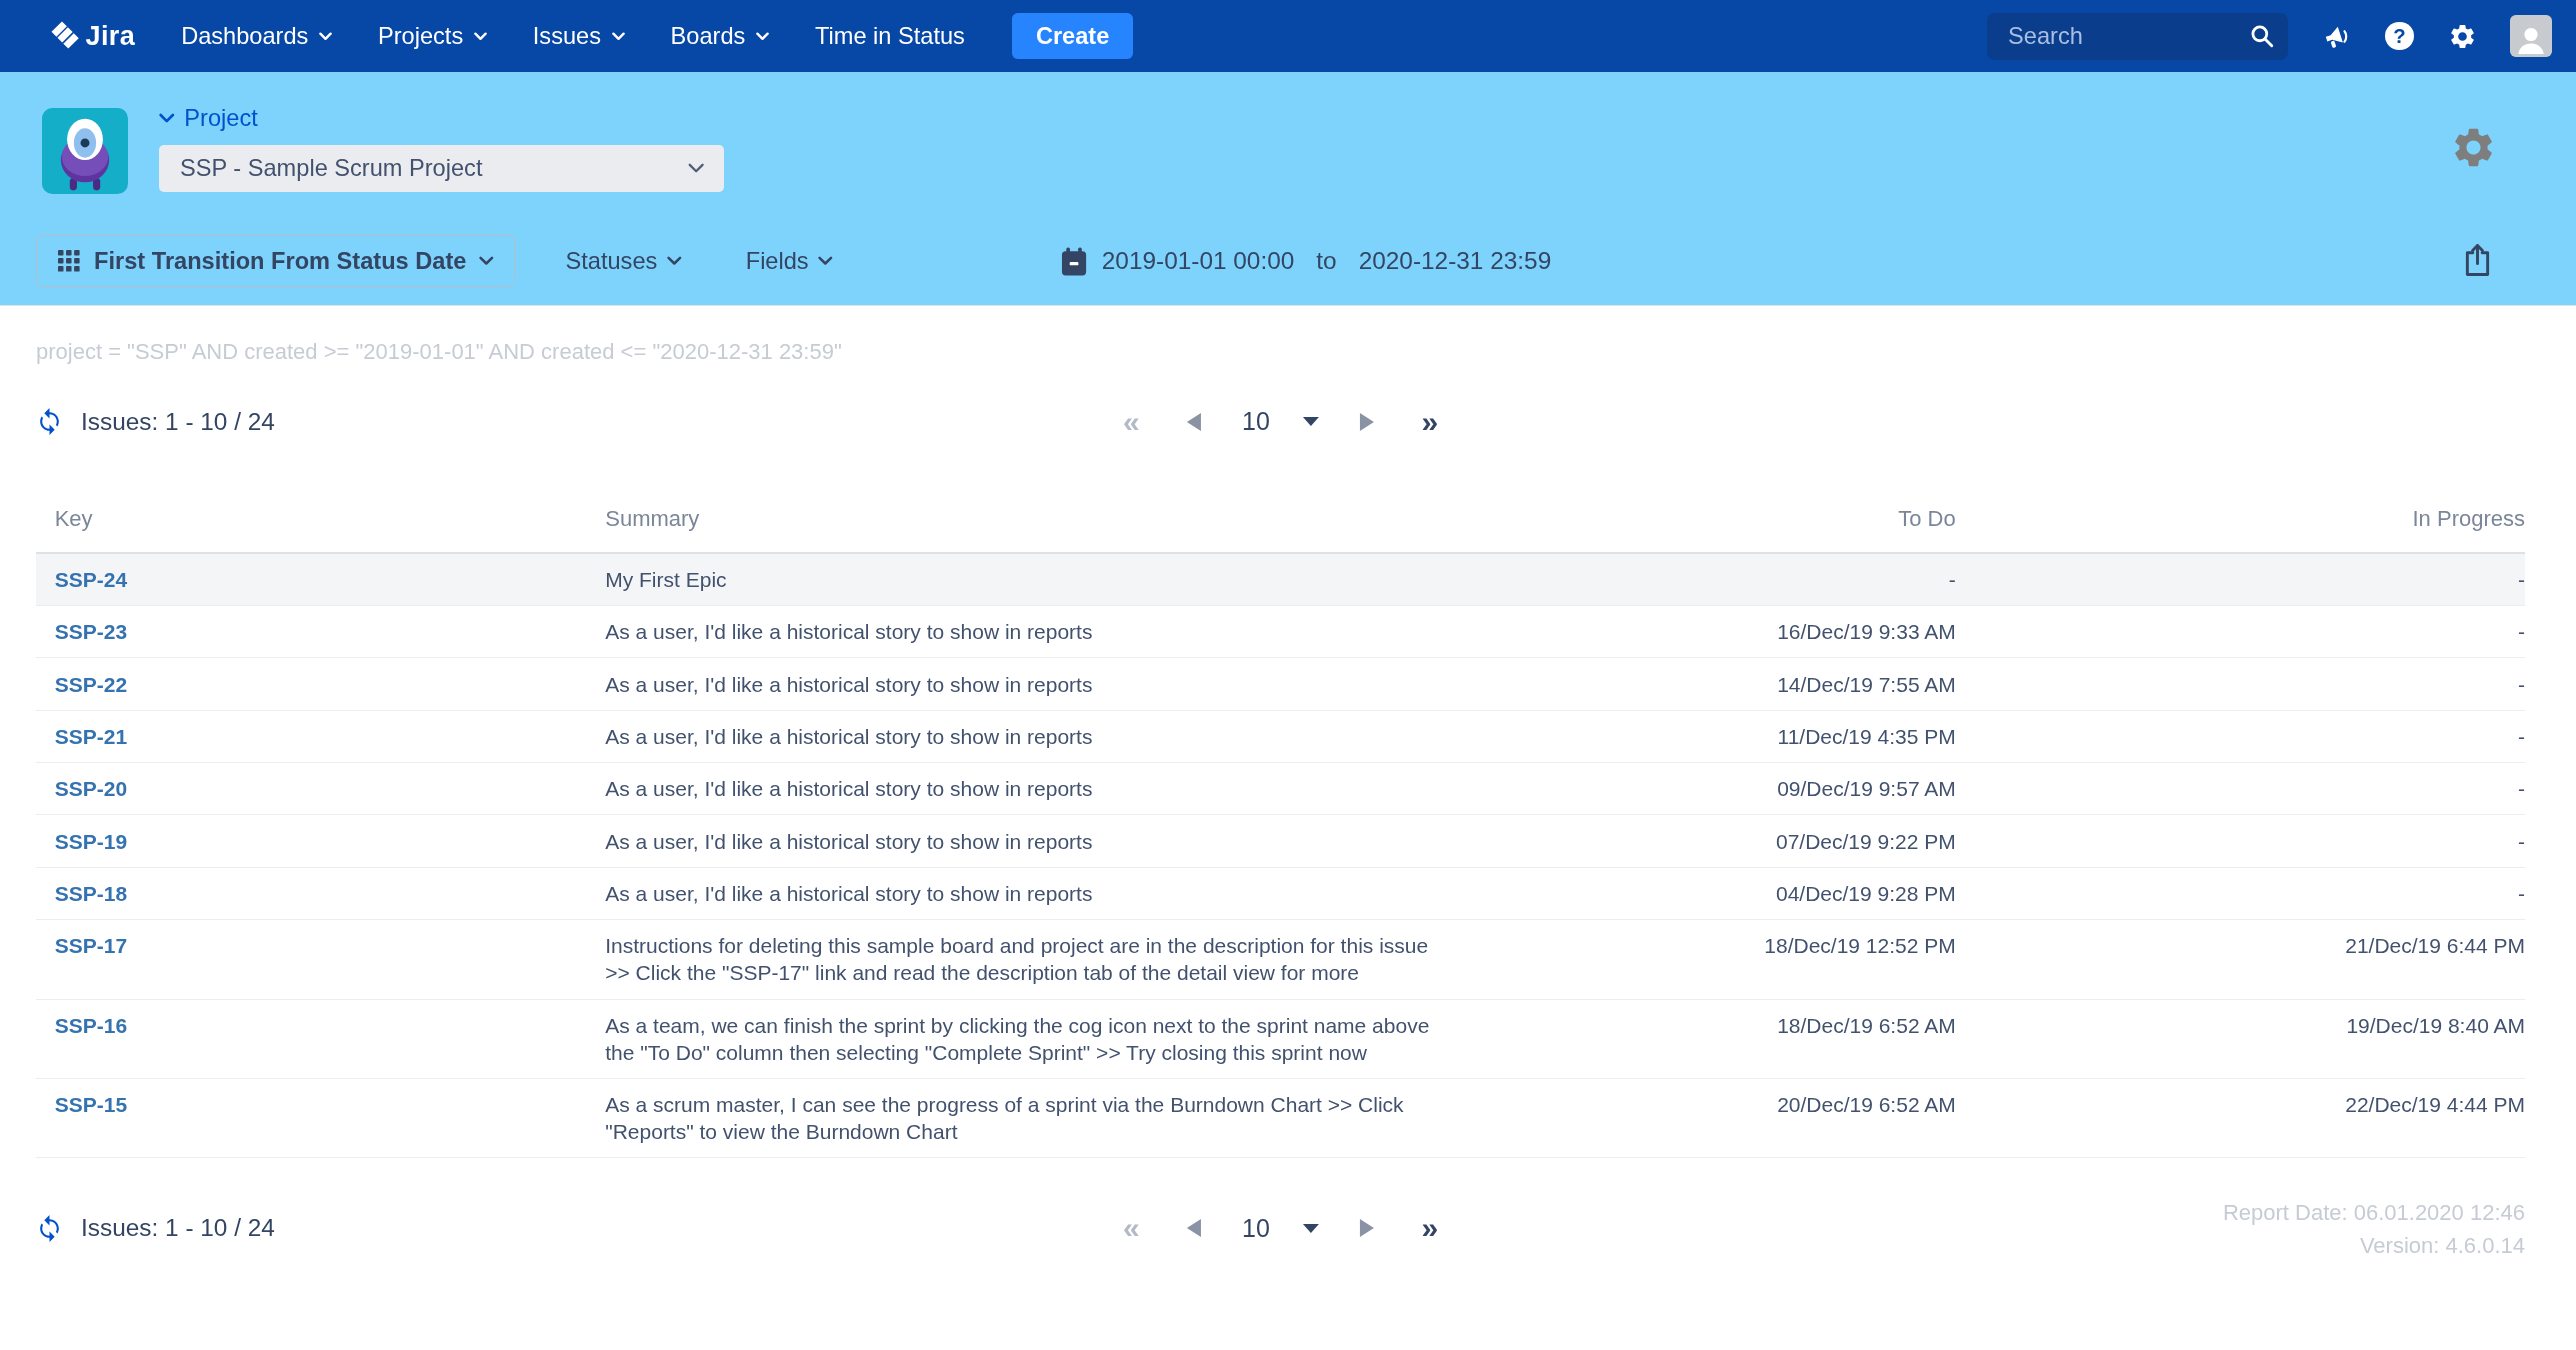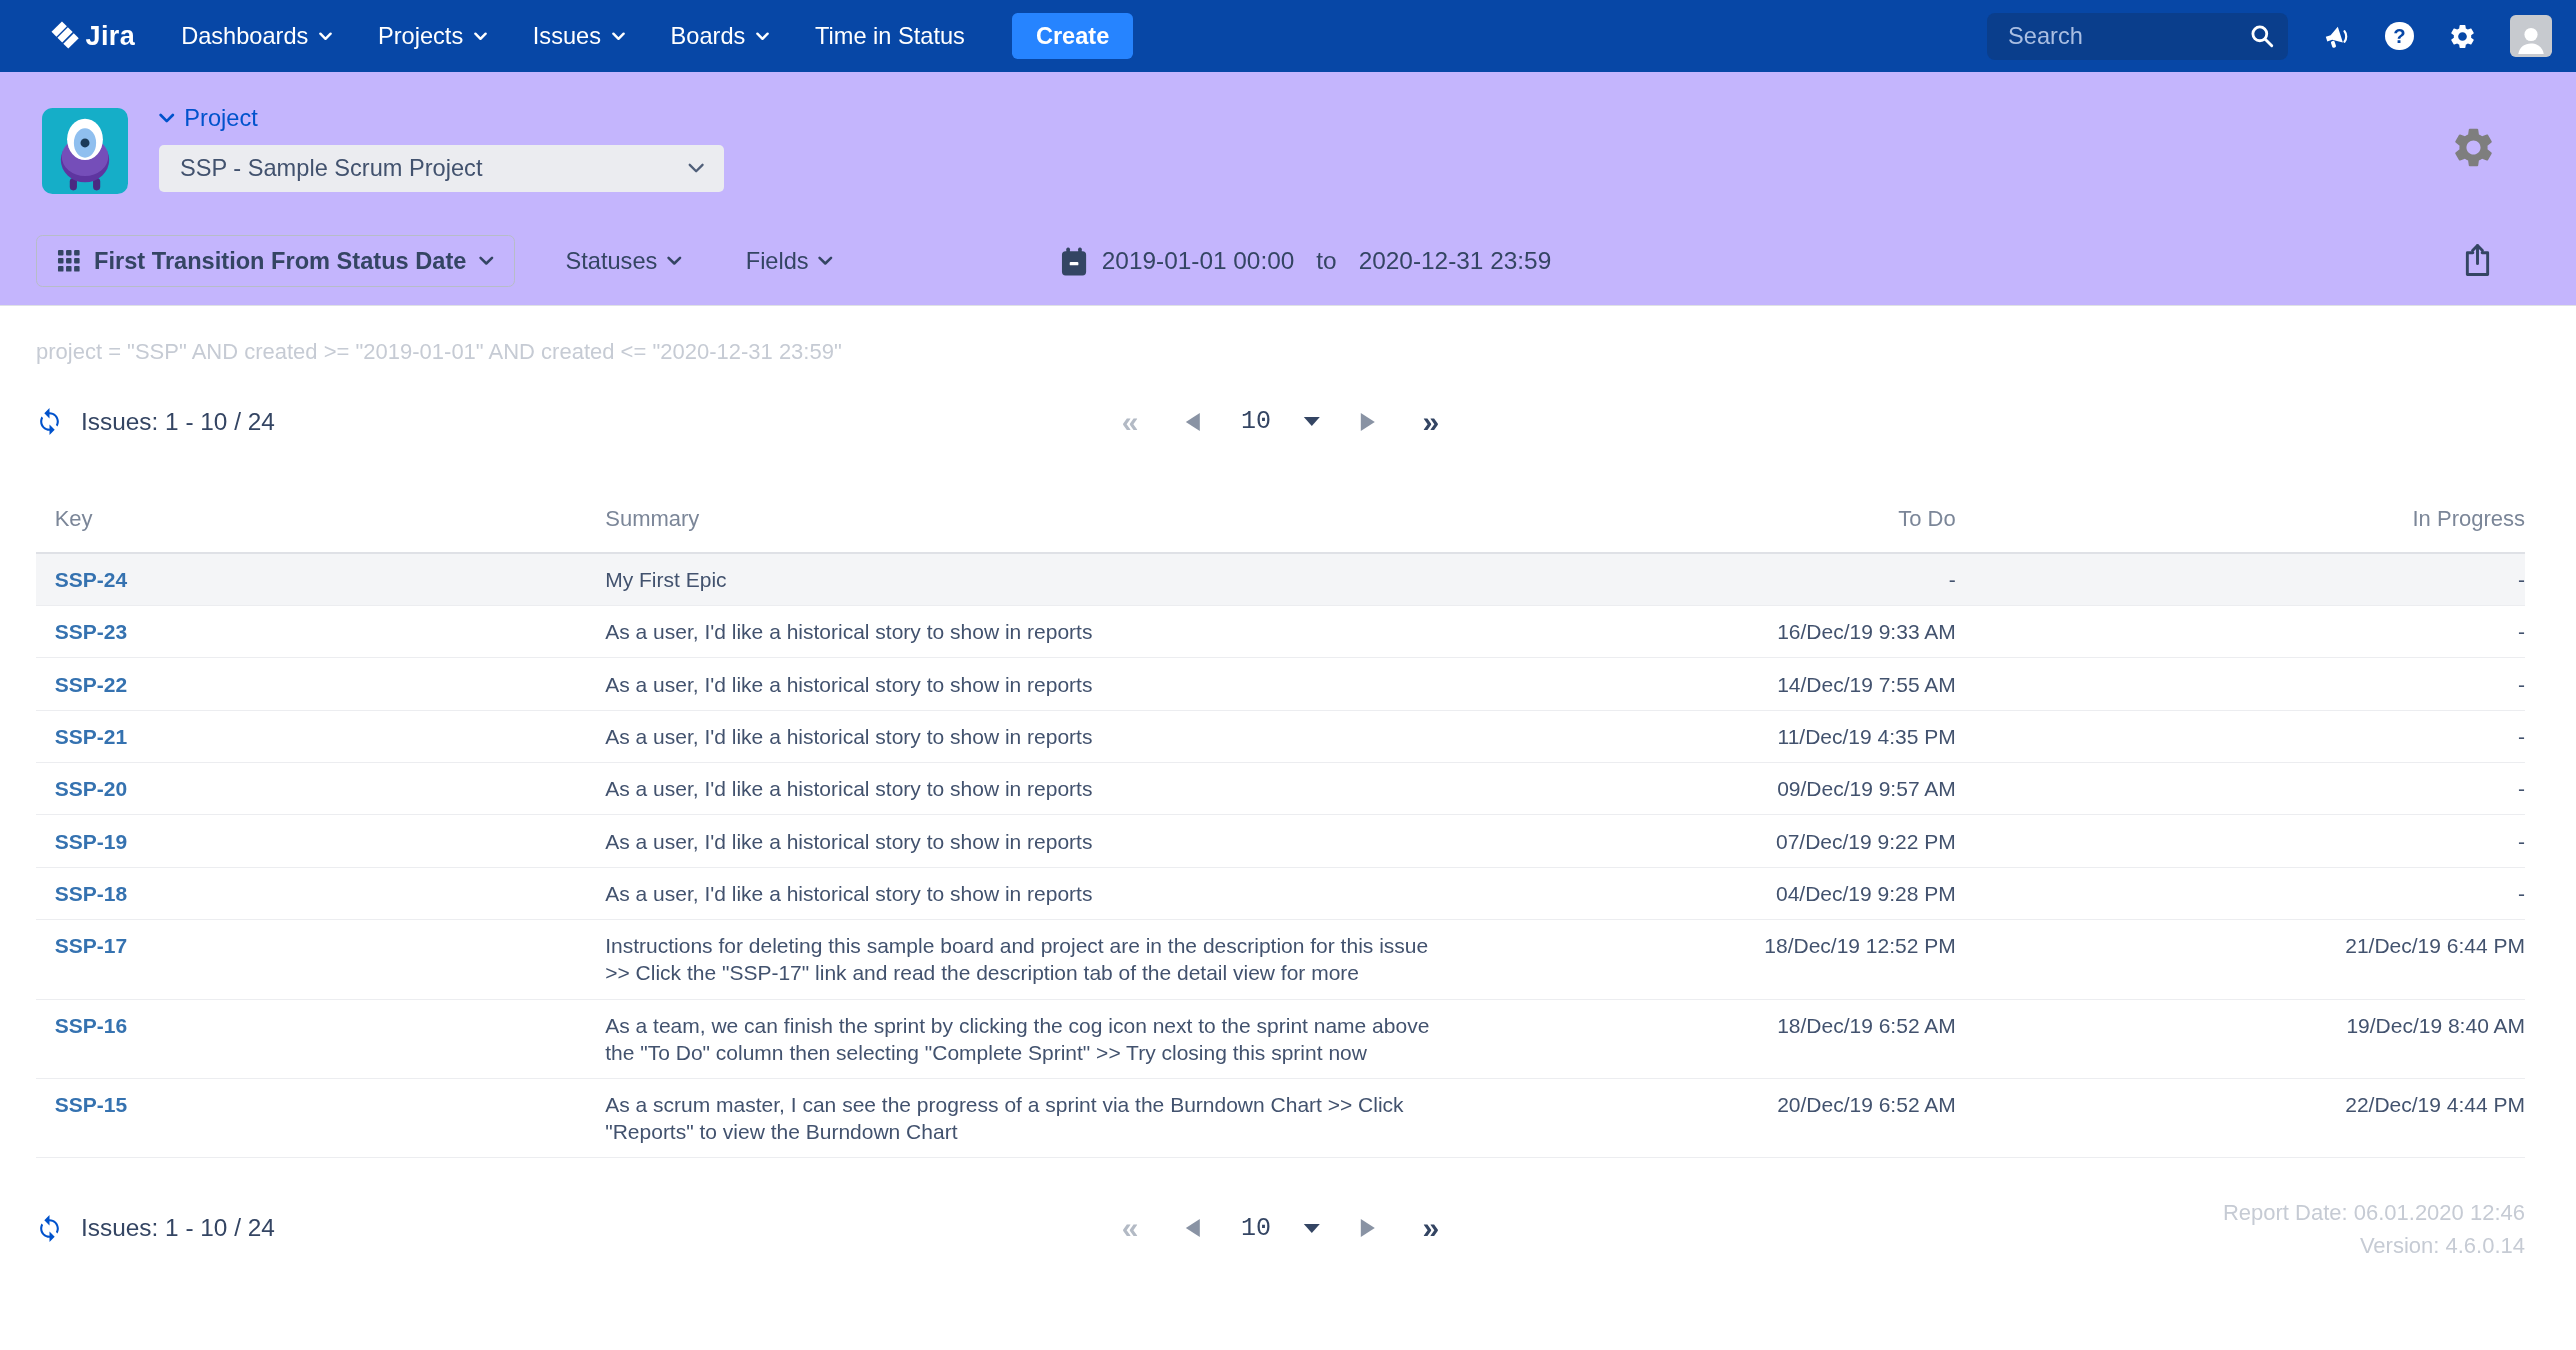--- a/index.html
+++ b/index.html
@@ -21,21 +21,21 @@
   .nav-right { margin-left:auto; display:flex; align-items:center; }
   .search-box { position:relative; width:301px; height:47px; background:#0A3E8C; border-radius:8.1px; }
   .search-box input { width:100%; height:100%; background:transparent; border:none; outline:none; color:#fff; font-size:23.6px; font-family:inherit; padding:0 52px 0 21px; }
   .search-box input::placeholder { color:#A9BEE2; }
   .search-icon { position:absolute; right:13px; top:10.6px; width:26px; height:26px; cursor:pointer; }
   .nav-ic { margin-left:34px; width:29px; height:29px; display:inline-flex; align-items:center; justify-content:center; cursor:pointer; }
   .help-circle { margin-left:34px; width:28.5px; height:28.5px; border-radius:50%; background:#fff; color:#0747A6; font-size:20.3px; font-weight:700; display:flex; align-items:center; justify-content:center; cursor:pointer; }
   .nav-avatar { margin-left:33px; width:42px; height:42px; border-radius:5.7px; background:#C7CACF; overflow:hidden; display:flex; align-items:flex-end; justify-content:center; cursor:pointer; }
 
   
-  .project-header { position:relative; height:234px; background:#c4b5fd; border-bottom:1.6px solid #DFE1E6; }
+  .project-header { position:relative; height:234px; background:#7dd3fc; border-bottom:1.6px solid #DFE1E6; }
   .project-avatar { position:absolute; left:42px; top:36px; width:86px; height:86px; border-radius:10.6px; overflow:hidden; }
   .project-block { position:absolute; left:159px; top:33px; }
   .project-label { display:flex; align-items:center; color:#0052CC; font-size:23.6px; font-weight:500; cursor:pointer; }
   .project-label .chev { margin-right:9.8px; display:inline-flex; color:#0052CC; }
   .proj-select { position:relative; margin-top:13px; width:565px; height:47px; background:#EBECF0; border-radius:4.9px; display:flex; align-items:center; padding:0 49px 0 21px; cursor:pointer; }
   .proj-select .val { font-size:23.6px; color:#42526E; }
   .proj-select .chev { position:absolute; right:19.5px; color:#505F79; display:inline-flex; }
   .settings-gear { position:absolute; right:79px; top:52px; width:47px; height:47px; cursor:pointer; }
 
   .toolbar { position:absolute; left:36px; right:0; top:163px; height:52px; display:flex; align-items:center;gap:14px; }
@@ -59,21 +59,21 @@
   .listbar { position:relative; height:39px; display:flex; align-items:center; }
   .listbar.top { margin-top:37px; }
   .listbar.bottom { margin-top:44px; height:52px; }
   .refresh-ic { width:27px; height:27px; display:inline-flex; cursor:pointer; flex:none; }
   .issues-count { margin-left:18px; font-size:24.4px; color:#344563; white-space:nowrap; }
   .pager { position:absolute; left:50%; transform:translateX(-50%); display:flex; align-items:center; gap:41px; }
   .pg-first { font-size:30px; font-weight:700; color:#B3BAC5; cursor:pointer; line-height:1; padding:0 6.5px; }
   .pg-last  { font-size:30px; font-weight:700; color:#344563; cursor:pointer; line-height:1; padding:0 6.5px; }
   .tri-left  { width:0; height:0; border-top:9.8px solid transparent; border-bottom:9.8px solid transparent; border-right:14px solid #8993A4; cursor:pointer; }
   .tri-right { width:0; height:0; border-top:9.8px solid transparent; border-bottom:9.8px solid transparent; border-left:14px solid #8993A4; cursor:pointer; }
-  .page-size { display:flex; align-items:center; gap:33px; cursor:pointer;font-family:Liberation Mono, monospace; }
+  .page-size { display:flex; align-items:center; gap:33px; cursor:pointer; }
   .pg-num { font-size:25px; color:#344563; }
   .caret-down { width:0; height:0; border-left:8.1px solid transparent; border-right:8.1px solid transparent; border-top:9.8px solid #344563; }
 
   table.issues { margin-top:57px; border-collapse:collapse; table-layout:fixed; width:2489px; }
   table.issues th { font-size:22px; font-weight:400; color:#7B8698; text-align:left; padding:8.1px 0 19.5px 0; border-bottom:2.4px solid #DFE1E6; }
   table.issues th.col-key { padding-left:18.7px; }
   table.issues th.r { text-align:right; }
   table.issues td { font-size:21px; line-height:27px; color:#42526E; vertical-align:top; padding:12.2px 0; border-bottom:1.6px solid #ECEDF0; }
   table.issues td.key { padding-left:18.7px; }
   table.issues td.summary { padding-right:81px; }

